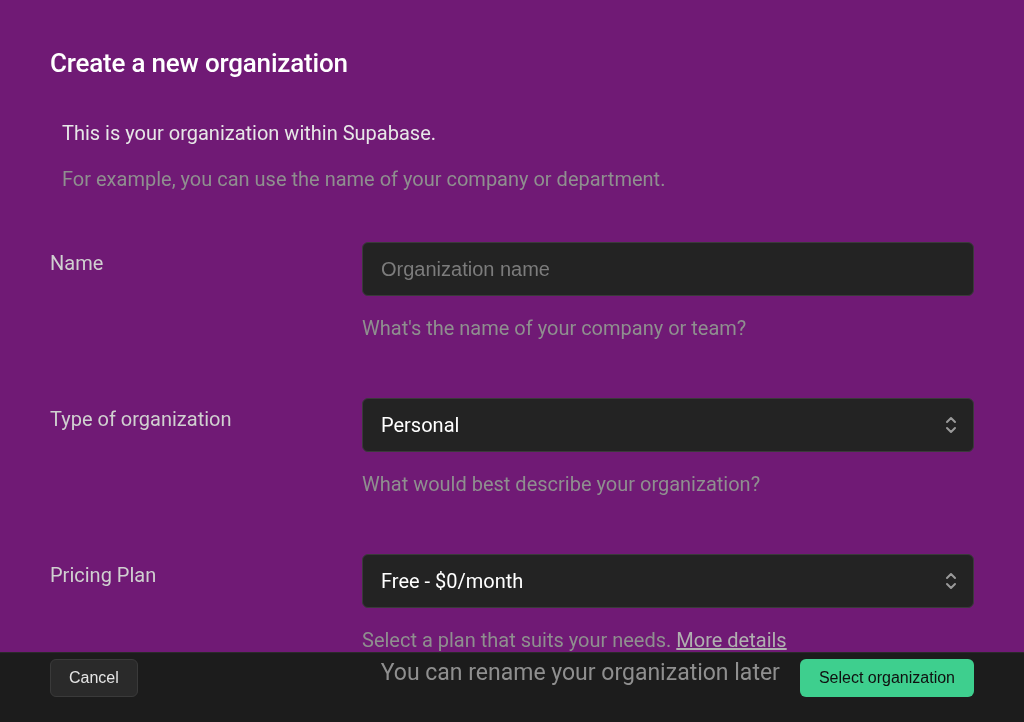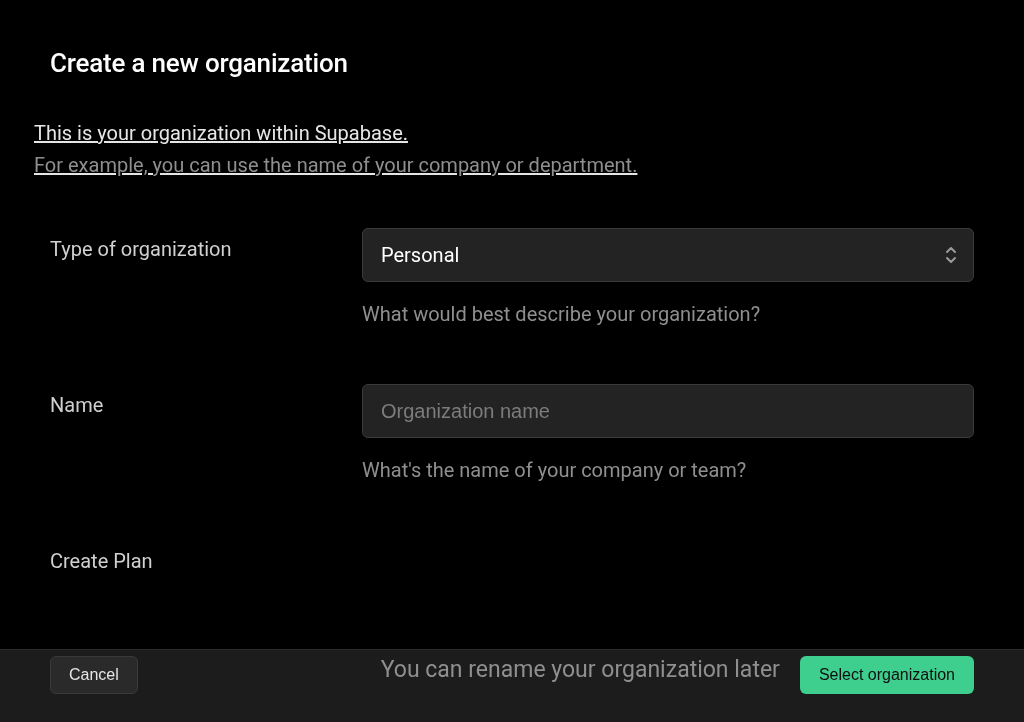--- a/index.html
+++ b/index.html
@@ -9,49 +9,48 @@
     }
     body {
       font-family: -apple-system, BlinkMacSystemFont, "Segoe UI", Roboto, Helvetica, Arial, sans-serif;
       background: #1a1a1a;
       color: #e5e5e5;
       width: 1024px;
       height: 722px;
       overflow: hidden;
     }
     .dialog {
-      background: #000000;
+      background: #701a75;
       width: 100%;
       height: 100%;
       display: flex;
       flex-direction: column;
     }
     .header-section {
       padding: 48px 50px 0 50px;
     }
     .dialog-title {
       color: #ffffff;
       font-size: 26px;
       font-weight: 500;
       letter-spacing: -0.2px;
     }
     .intro-section {
-      padding: 40px 50px 0 34px;
-      text-decoration: underline;
+      padding: 40px 50px 0 62px;
     }
     .intro-text {
       color: #e7e7e7;
       font-size: 20px;
       line-height: 1.5;
     }
     .intro-sub {
       color: #8f8f8f;
       font-size: 20px;
       line-height: 1.5;
-      margin-top: 2px;
+      margin-top: 16px;
     }
     .form-body {
       padding: 48px 50px 0 50px;
       flex: 1;
     }
     .form-row {
       display: flex;
       align-items: flex-start;
       margin-bottom: 58px;
     }
@@ -165,49 +164,65 @@
   <div class="header-section">
     <h1 class="dialog-title">Create a new organization</h1>
   </div>
 
   <div class="intro-section">
     <div class="intro-text">This is your organization within Supabase.</div>
     <div class="intro-sub">For example, you can use the name of your company or department.</div>
   </div>
 
   <div class="form-body">
+
+    <div class="form-row">
+      <div class="form-label">Name</div>
+      <div class="form-field">
+        <input type="text" class="text-input" placeholder="Organization name" style="">
+        <div class="hint">What's the name of your company or team?</div>
+      </div>
+    </div>
 
     <div class="form-row">
       <div class="form-label">Type of organization</div>
       <div class="form-field">
         <div class="select-wrap">
           <div class="select-control">
             <span>Personal</span>
           </div>
           <span class="chevrons">
             <svg viewBox="0 0 14 20" width="14" height="20" fill="none" stroke="currentColor" stroke-width="2" stroke-linecap="round" stroke-linejoin="round">
               <polyline points="3,7 7,3 11,7"></polyline>
               <polyline points="3,13 7,17 11,13"></polyline>
             </svg>
           </span>
         </div>
         <div class="hint">What would best describe your organization?</div>
       </div>
     </div>
 
-    <div class="form-row">
-      <div class="form-label">Name</div>
+    <div class="form-row" style="margin-bottom:0;">
+      <div class="form-label">Pricing Plan</div>
       <div class="form-field">
-        <input type="text" class="text-input" placeholder="Organization name" style="">
-        <div class="hint">What's the name of your company or team?</div>
+        <div class="select-wrap">
+          <div class="select-control">
+            <span>Free - $0/month</span>
+          </div>
+          <span class="chevrons">
+            <svg viewBox="0 0 14 20" width="14" height="20" fill="none" stroke="currentColor" stroke-width="2" stroke-linecap="round" stroke-linejoin="round">
+              <polyline points="3,7 7,3 11,7"></polyline>
+              <polyline points="3,13 7,17 11,13"></polyline>
+            </svg>
+          </span>
+        </div>
+        <div class="hint">
+          <span>Select a plan that suits your needs. </span><a>More details</a>
+        </div>
       </div>
-    </div>
-
-    <div class="form-row" style="margin-bottom:0;">
-      <div class="form-label">Create Plan</div>
     </div>
 
   </div>
 
   <div class="footer">
     <button class="btn btn-secondary">Cancel</button>
     <div class="spacer"></div>
     <div class="footer-note">You can rename your organization later</div>
     <button class="btn btn-primary">Select organization</button>
   </div>

